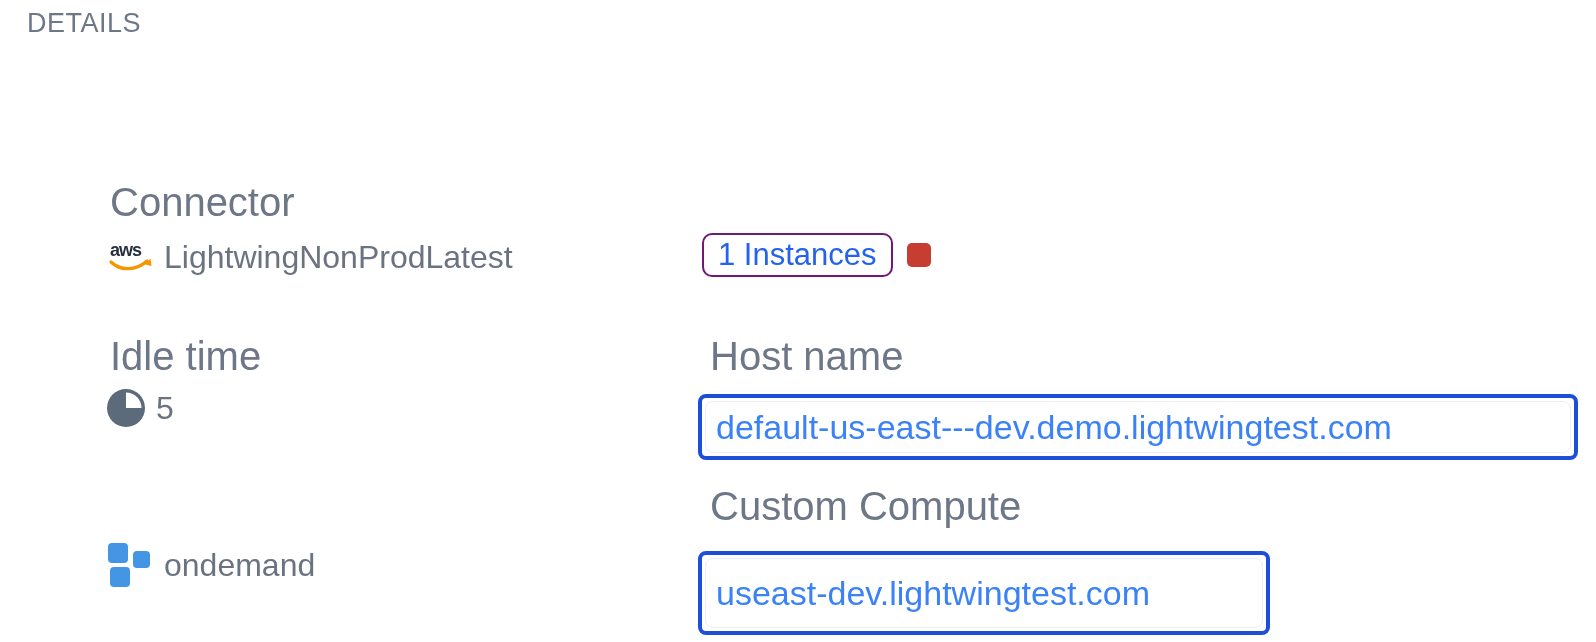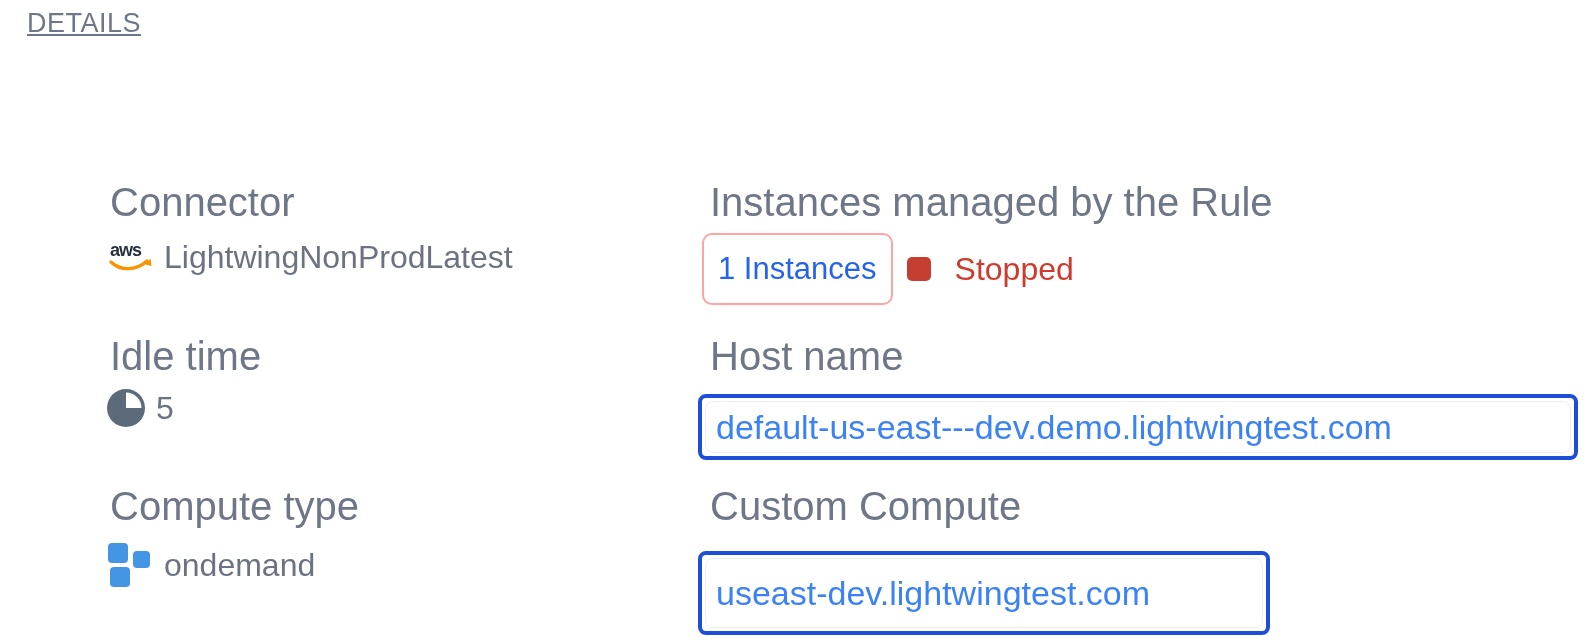--- a/index.html
+++ b/index.html
@@ -4,35 +4,34 @@
 <style>
   html,body{margin:0;padding:0;background:#ffffff;}
   .screen{
     position:relative;width:1596px;height:642px;background:#ffffff;
     font-family:"Liberation Sans","DejaVu Sans",sans-serif;overflow:hidden;
   }
   .section-title{
     position:absolute;left:27px;top:8px;
     font-size:27px;font-weight:500;letter-spacing:0.5px;
     color:var(--title-gray,#6e7787);
-    text-decoration:underline;
   }
   .field-label{
     position:absolute;font-size:40px;line-height:36px;
     color:var(--label-gray,#6e7787);white-space:nowrap;
   }
   .value-row{
     position:absolute;display:flex;align-items:center;gap:10px;
     font-size:32px;color:var(--value-gray,#6b7280);white-space:nowrap;
   }
   .chip{
     display:inline-flex;align-items:center;justify-content:flex-start;
-    background:#ffffff;border:2px solid #fca5a5;border-radius:10px;
+    background:#ffffff;border:2px solid #701a75;border-radius:10px;
     box-shadow:0 1px 3px rgba(40,50,70,0.05);
-    padding:16px 14px;cursor:pointer;
+    padding:2px 14px;cursor:pointer;
   }
   .instances-chip{font-size:31px;color:var(--chip-link-blue,#2563eb);}
   .status-square{
     width:24px;height:24px;border-radius:5px;flex:0 0 auto;
     background:var(--status-square-red,#c63d31);
     margin-left:4px;margin-right:14px;
   }
   .status-text{color:var(--status-red,#cf3a2e);font-size:32px;}
   .outline-box{
     position:absolute;box-sizing:border-box;background:#ffffff;
@@ -57,42 +56,39 @@
   <div class="field-label" style="left:110px;top:184px">Connector</div>
   <div class="value-row" style="left:106px;top:238px">
     <svg class="icon" width="48" height="38" viewBox="0 0 48 38">
       <text x="4" y="18" font-size="18" font-weight="bold" letter-spacing="-1" fill="#252f3e" font-family="Liberation Sans, sans-serif">aws</text>
       <path d="M5 24 C 14 33, 30 33, 41 23" stroke="#f79400" stroke-width="3.2" fill="none" stroke-linecap="round"></path>
       <path d="M44.5 20.5 L45.5 28 L38.5 26.2 Z" fill="#f79400"></path>
     </svg>
     <span>LightwingNonProdLatest</span>
   </div>
 
-  <div class="field-label" style="left:710px;top:184px">Instances managed by the Rule</div>
   <div class="value-row" style="left:702px;top:233px">
     <span class="chip instances-chip">1 Instances</span>
     <span class="status-square"></span>
-    <span class="status-text">Stopped</span>
   </div>
 
   <div class="field-label" style="left:110px;top:338px">Idle time</div>
   <div class="value-row" style="left:106px;top:388px">
     <svg class="icon" width="40" height="40" viewBox="0 0 40 40">
       <circle cx="20" cy="20" r="19" fill="#5b6b79"></circle>
       <path d="M20 20 L20 4.5 A15.5 15.5 0 0 1 35.5 20 Z" fill="#ffffff"></path>
     </svg>
     <span>5</span>
   </div>
 
   <div class="field-label" style="left:710px;top:338px">Host name</div>
   <div class="outline-box" style="left:698px;top:394px;width:880px;height:66px">
     <span class="chip">default-us-east---dev.demo.lightwingtest.com</span>
   </div>
 
-  <div class="field-label" style="left:110px;top:488px">Compute type</div>
   <div class="value-row" style="left:108px;top:542px">
     <svg class="icon" width="46" height="46" viewBox="0 0 46 46">
       <rect x="0" y="1" width="20" height="20" rx="4" fill="#4495e4"></rect>
       <rect x="25" y="9" width="17" height="17" rx="4" fill="#4495e4"></rect>
       <rect x="2" y="25" width="20" height="20" rx="4" fill="#4495e4"></rect>
     </svg>
     <span>ondemand</span>
   </div>
 
   <div class="field-label" style="left:710px;top:488px">Custom Compute</div>

